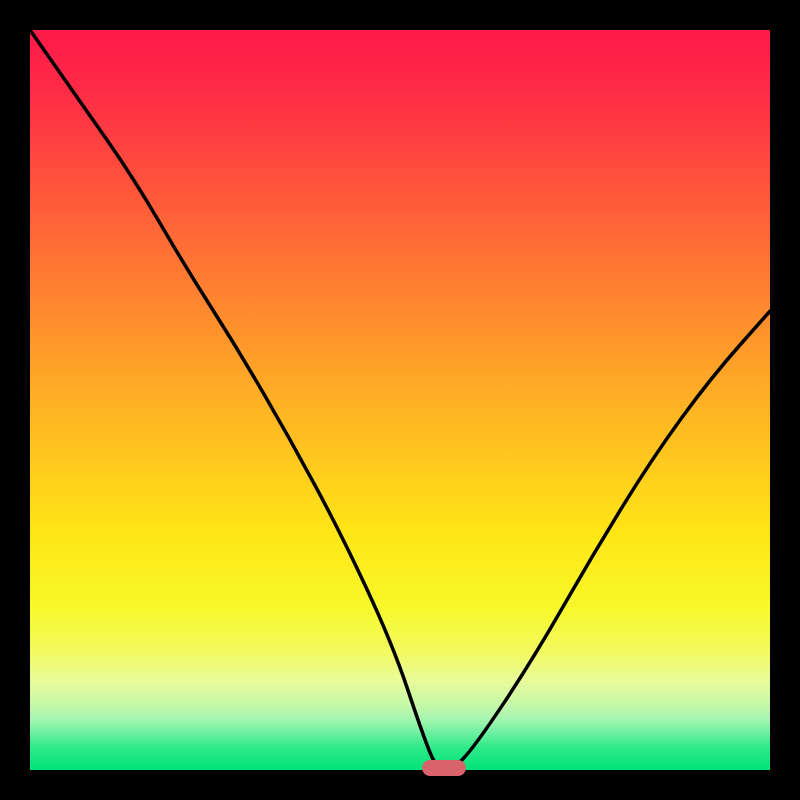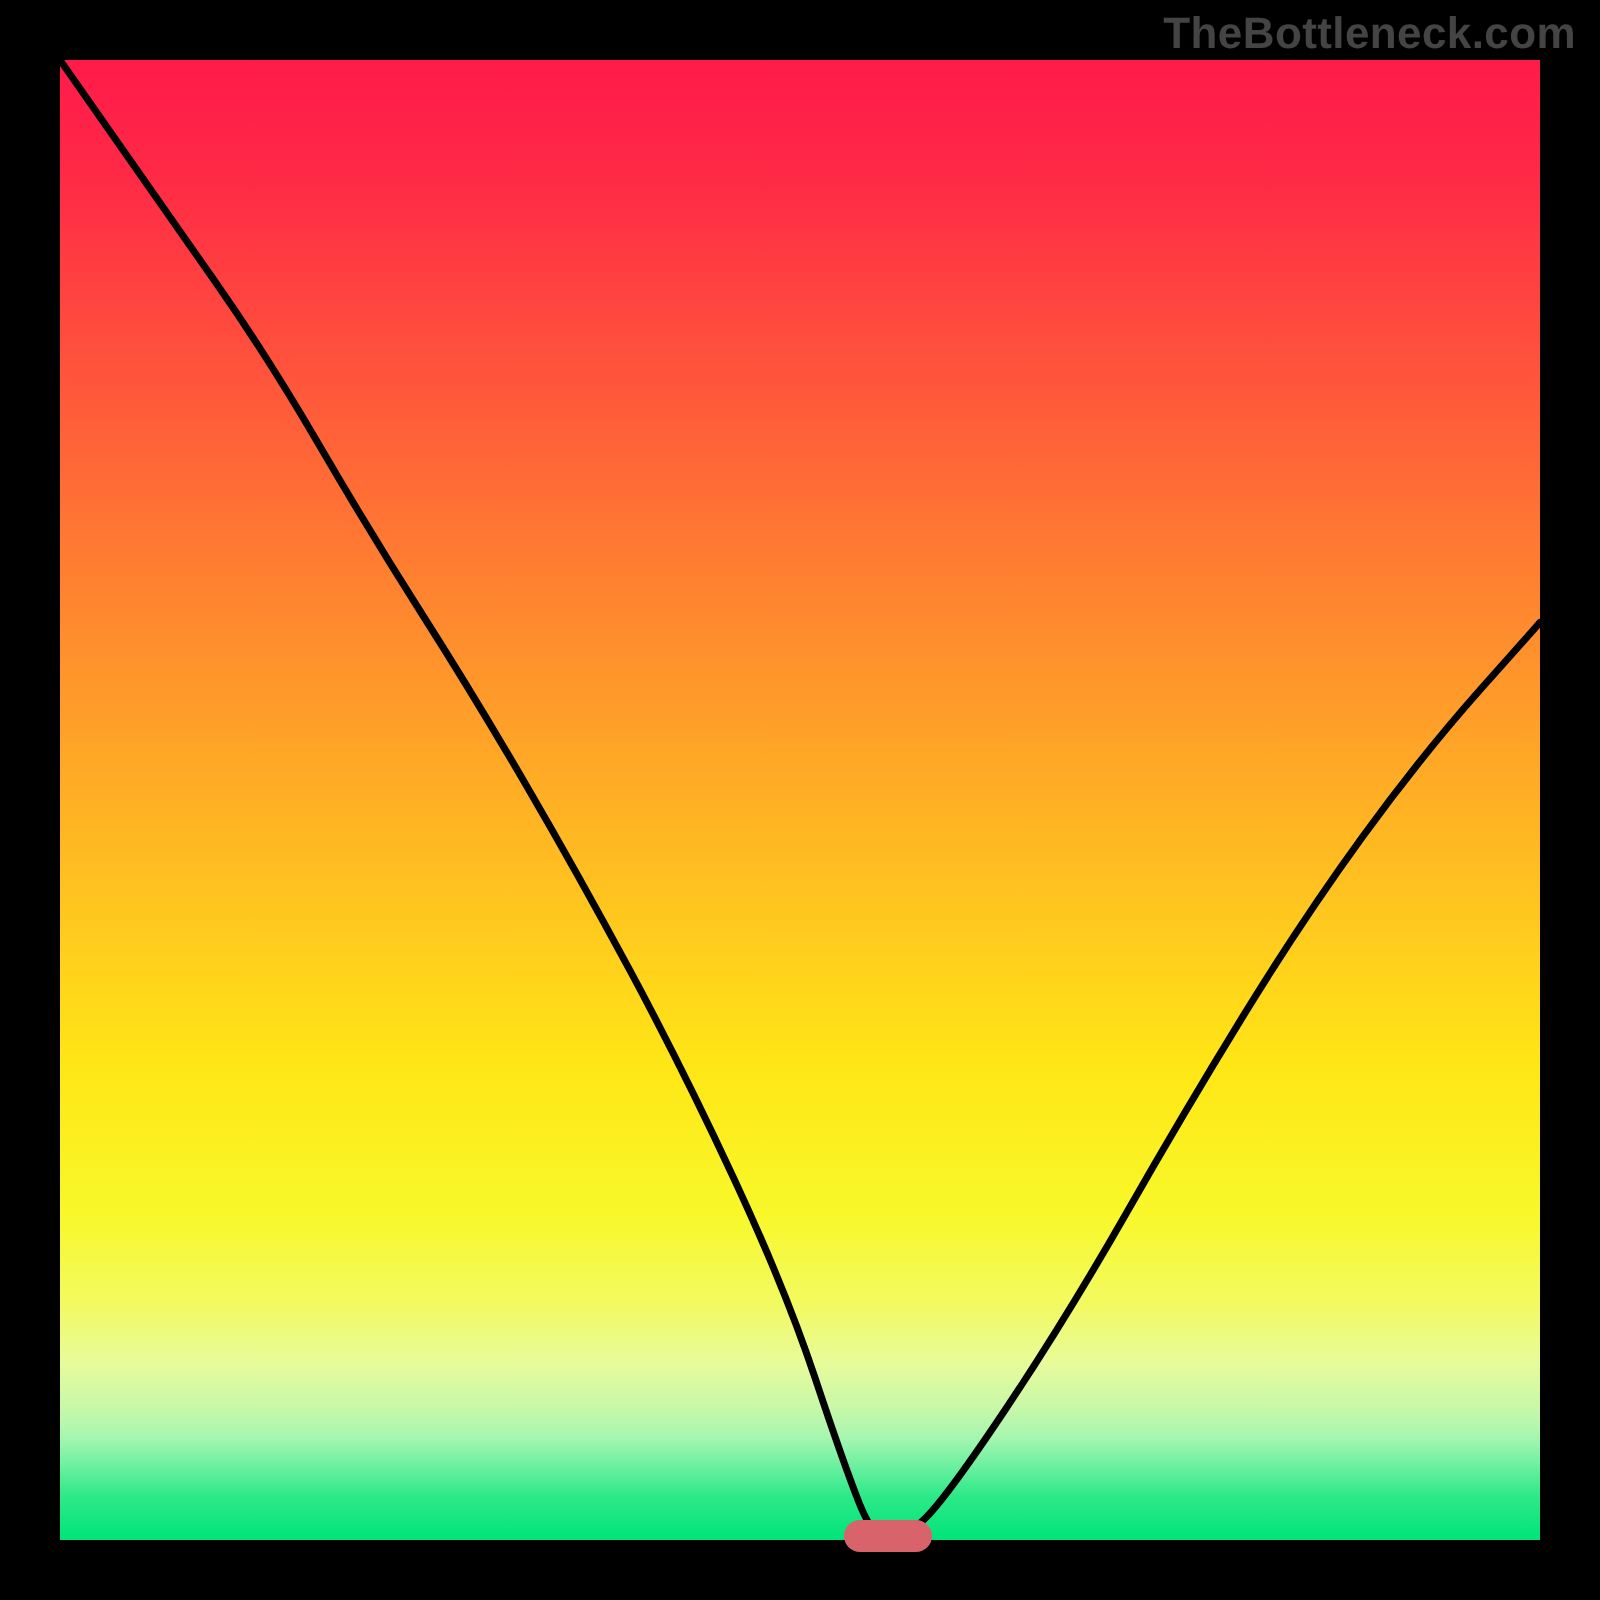--- a/index.html
+++ b/index.html
@@ -73,21 +73,20 @@
     height: 16px;
     background: #d9636a;
     border-radius: 8px;
     z-index: 4;
   }
 </style>
 </head>
 <body>
 
 <div class="container">
-  <div class="watermark">TheBottleneck.com</div>
 
   <div class="plot">
     <div class="gradient"></div>
 
     <svg class="curve" viewBox="0 0 740 740" preserveAspectRatio="none">
       <path id="curve-path" fill="none" stroke="#000" stroke-width="3.5" stroke-linecap="round" d="M 0 0 Q 0 0 25.900000000000002 37 Q 51.800000000000004 74 77.7 111 Q 103.60000000000001 148 129.5 192.39999999999998 Q 155.4 236.79999999999995 181.3 277.5 Q 207.20000000000002 318.20000000000005 233.10000000000002 362.6 Q 259 407 284.9 455.1 Q 310.8 503.2 336.7 558.7 Q 362.59999999999997 614.2 377.4 658.6 Q 392.20000000000005 703 399.6 721.5 Q 407.00000000000006 740 414.4 740 Q 421.79999999999995 740 432.9 728.9 Q 444 717.8 473.6 673.4 Q 503.20000000000005 629 532.8 577.2 Q 562.4 525.4 592 477.29999999999995 Q 621.6 429.2 651.2 388.5 Q 680.8000000000001 347.79999999999995 710.4000000000001 314.5 T 740 281.2"></path>
     </svg>
 
     <div id="marker" class="marker" style="left: 392.4px; top: 730px;"></div>
   </div>

